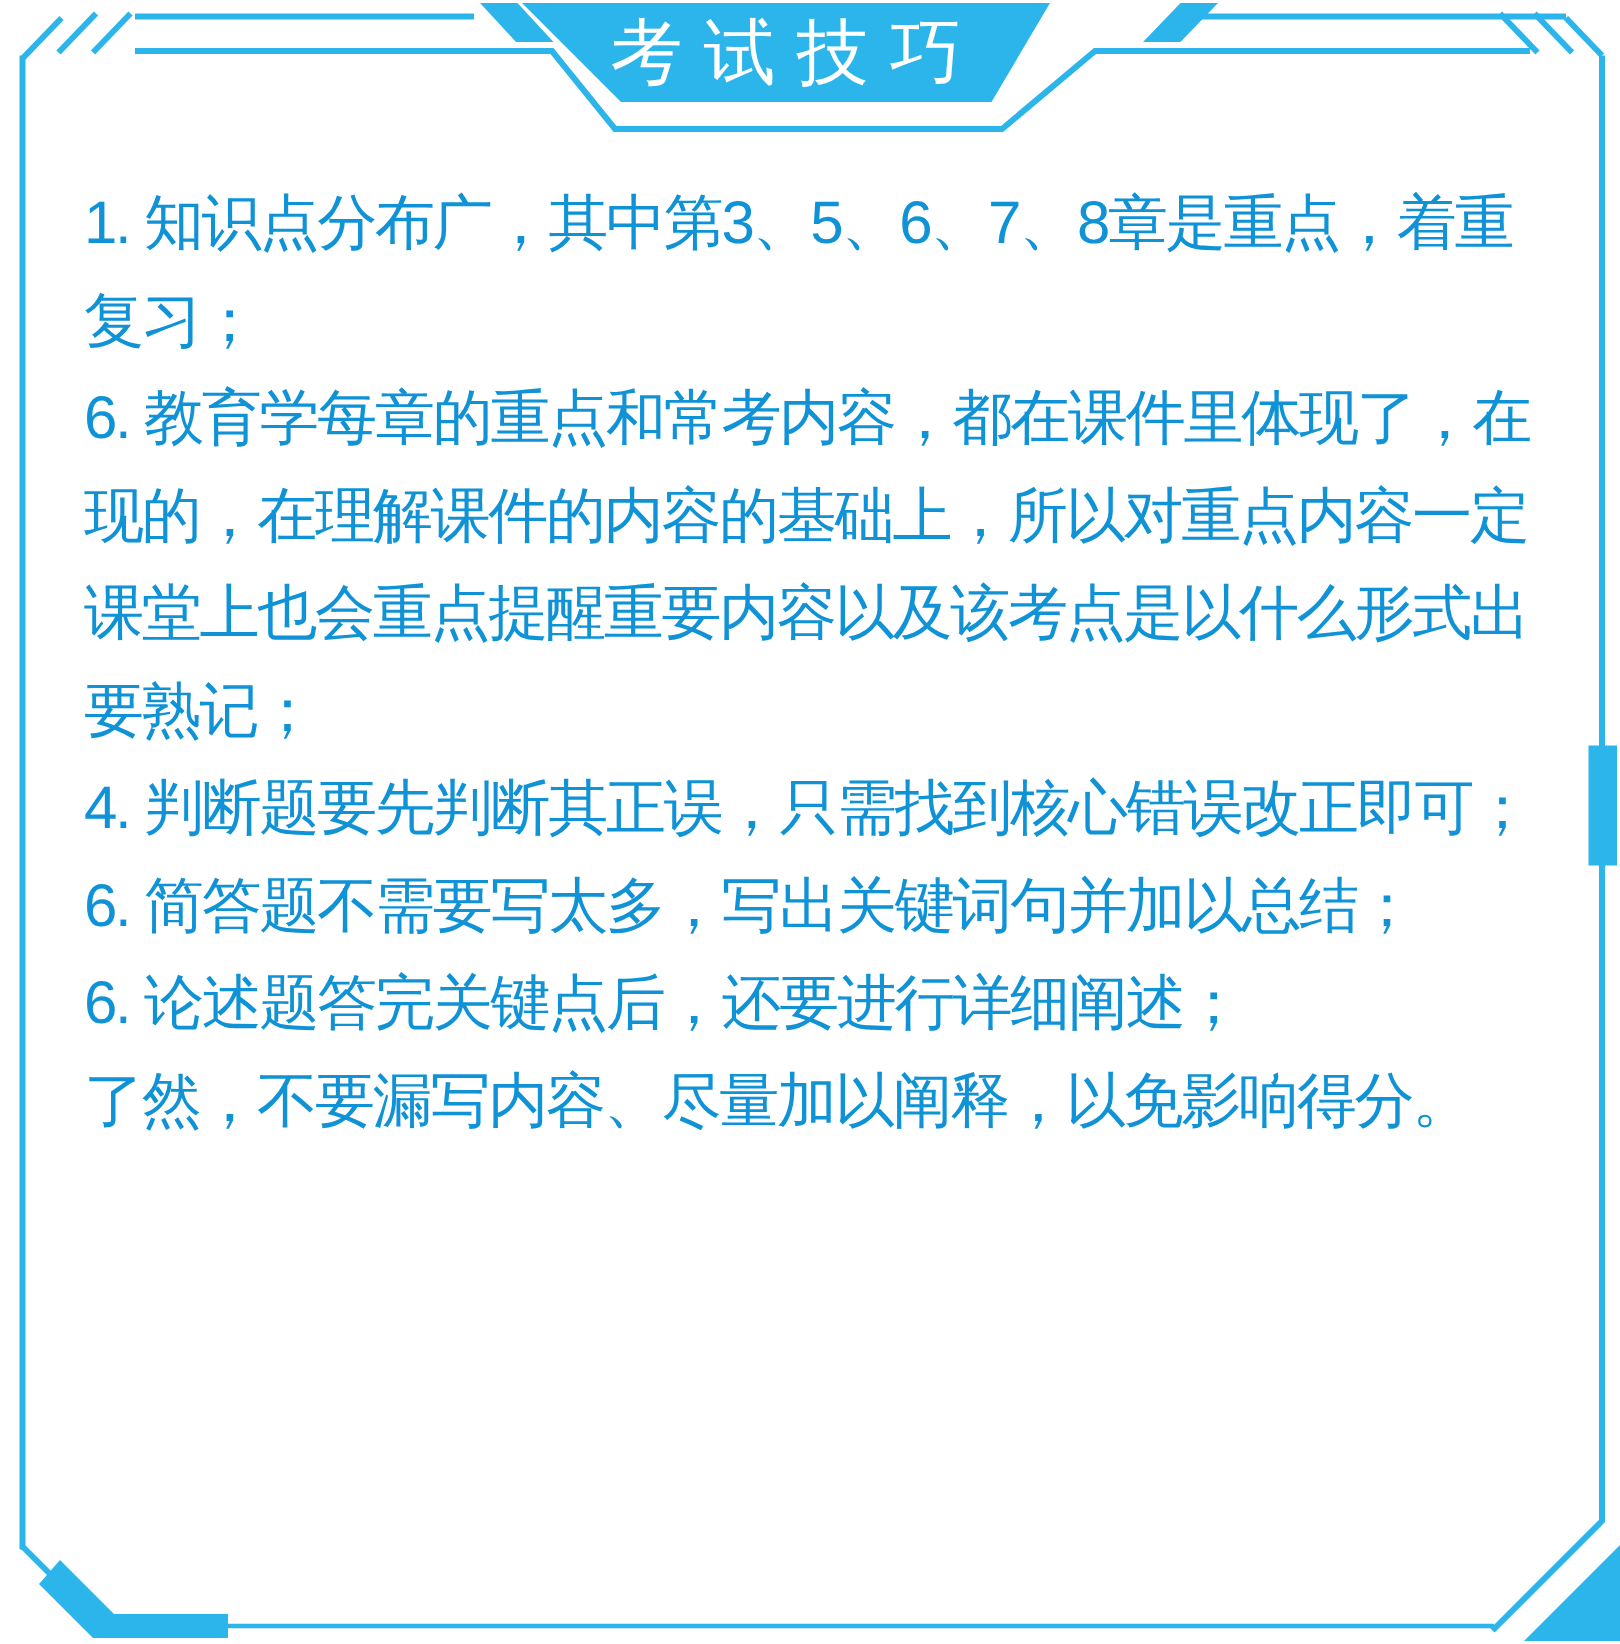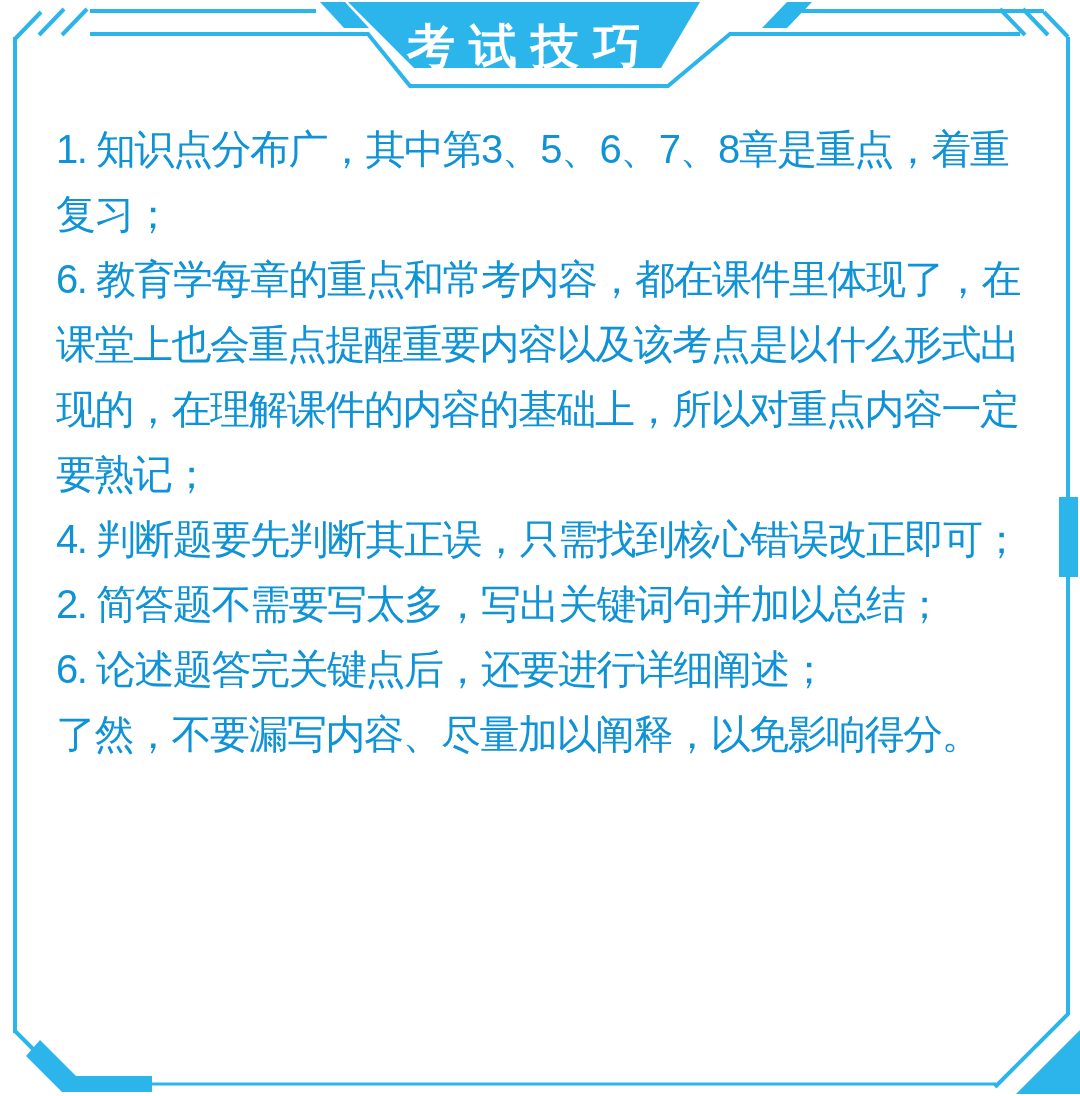--- a/index.html
+++ b/index.html
@@ -7,22 +7,22 @@
   html,body { width:1080px; height:1096px; background:var(--page-bg); overflow:hidden;
               font-family:"Liberation Sans", sans-serif; }
   .stage { position:relative; width:1080px; height:1096px; }
   svg.deco { position:absolute; left:0; top:0; }
   svg .ln  { stroke:var(--accent); stroke-width:4; fill:none; }
   svg .ln-thin { stroke:var(--accent); stroke-width:3; fill:none; }
   svg .fl  { fill:var(--accent); stroke:none; }
   .banner-title {
       position:absolute; left:348px; top:4px; width:352px; height:62px;
       display:flex; align-items:center; justify-content:center;
-      color:var(--banner-text); font-size:48px; font-weight:bold;
-      letter-spacing:14px; text-indent:14px; white-space:nowrap; z-index:2;margin-top:12px;
+      color:var(--banner-text); font-size:48px; font-weight:normal;
+      letter-spacing:14px; text-indent:14px; white-space:nowrap; z-index:2;
   }
   .tips {
       position:absolute; left:56px; top:117px; width:980px;
       color:var(--text-blue); font-size:40px; font-weight:normal;
       letter-spacing:-1.5px;
   }
   .tip-line { height:65px; line-height:65px; white-space:nowrap; overflow:visible; }
 </style>
 </head>
 <body>
@@ -63,29 +63,29 @@
 
   <div class="banner-title">考试技巧</div>
 
   <div class="tips">
     <div>
       <div class="tip-line">1. 知识点分布广，其中第3、5、6、7、8章是重点，着重</div>
       <div class="tip-line">复习；</div>
     </div>
     <div>
       <div class="tip-line">6. 教育学每章的重点和常考内容，都在课件里体现了，在</div>
+      <div class="tip-line">现的，在理解课件的内容的基础上，所以对重点内容一定</div>
       <div class="tip-line">课堂上也会重点提醒重要内容以及该考点是以什么形式出</div>
-      <div class="tip-line">现的，在理解课件的内容的基础上，所以对重点内容一定</div>
       <div class="tip-line">要熟记；</div>
     </div>
     <div>
       <div class="tip-line">4. 判断题要先判断其正误，只需找到核心错误改正即可；</div>
     </div>
     <div>
-      <div class="tip-line">2. 简答题不需要写太多，写出关键词句并加以总结；</div>
+      <div class="tip-line">6. 简答题不需要写太多，写出关键词句并加以总结；</div>
     </div>
     <div>
       <div class="tip-line">6. 论述题答完关键点后，还要进行详细阐述；</div>
     </div>
     <div>
       <div class="tip-line">了然，不要漏写内容、尽量加以阐释，以免影响得分。</div>
     </div>
   </div>
 
 </div>

